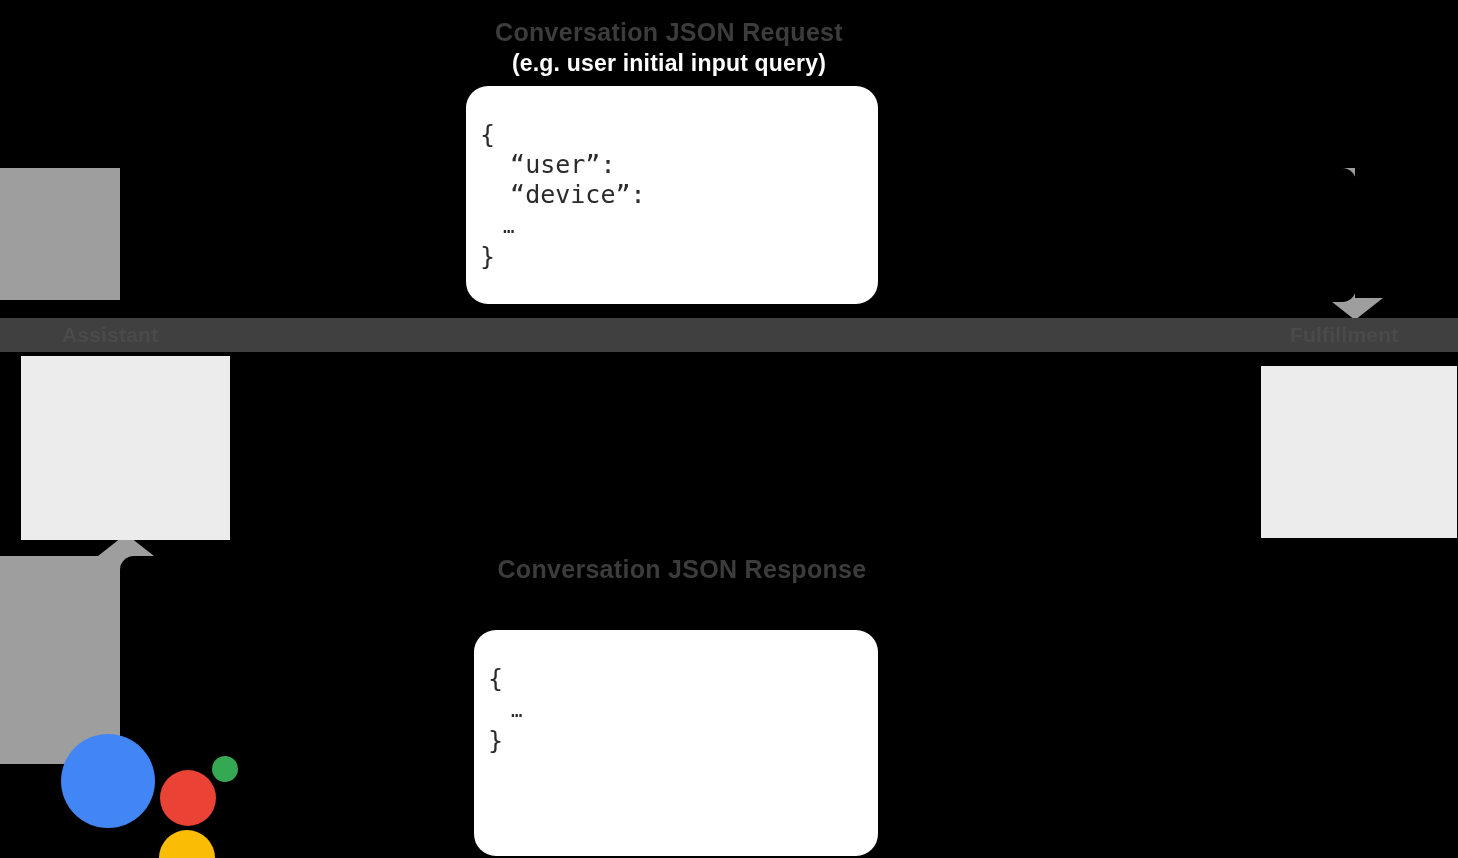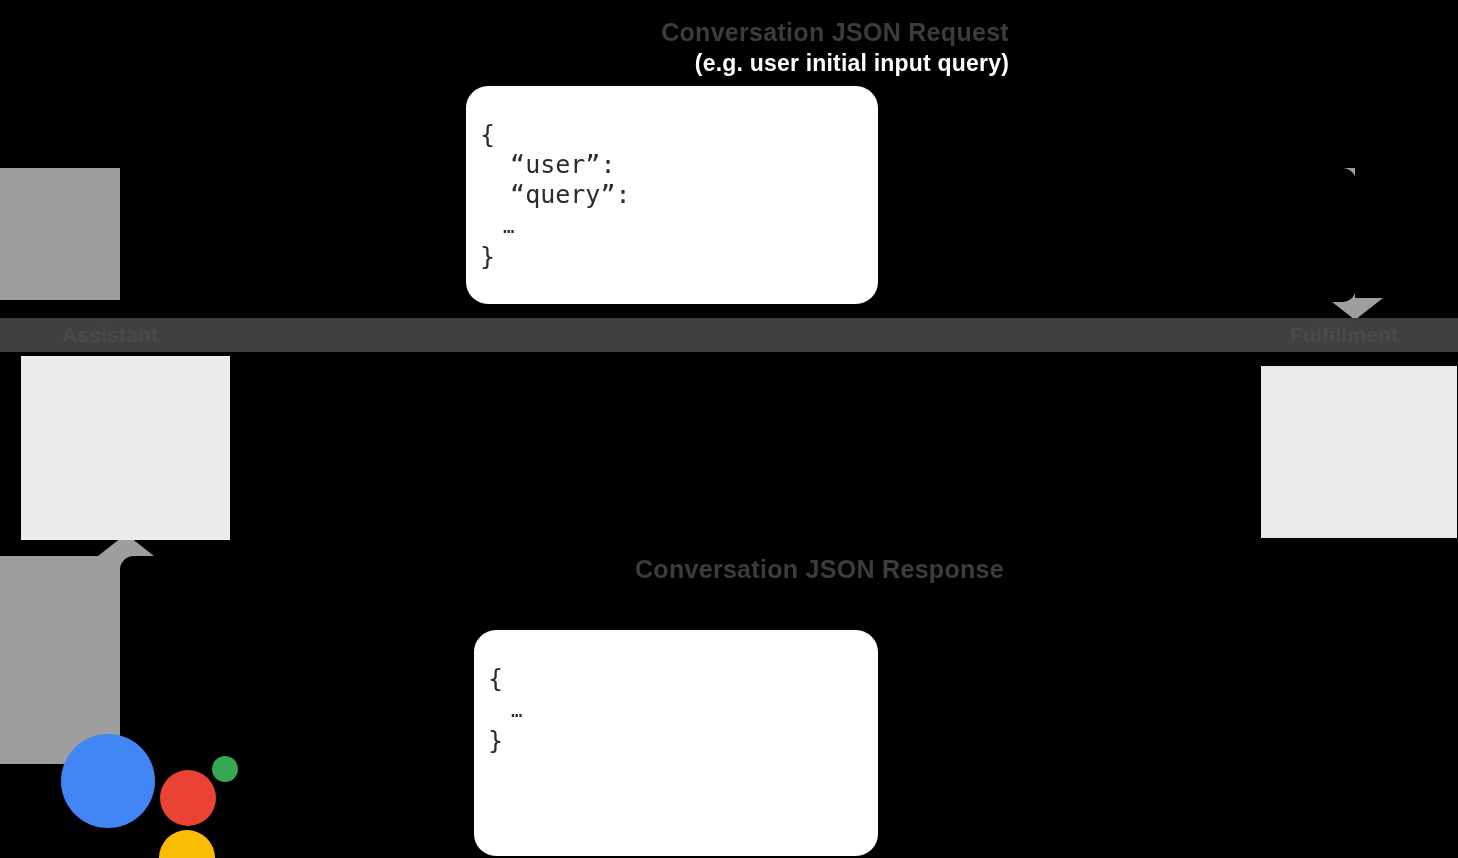--- a/index.html
+++ b/index.html
@@ -56,29 +56,29 @@
   #tile-fulfillment{ left:1261px; top:366px; width:196px; height:172px; }
 
   
   .dot{position:absolute;border-radius:50%;}
   #ga-blue  { left:40px;  top:378px; width:94px; height:94px; background:#4285F4; }
   #ga-red   { left:139px; top:414px; width:56px; height:56px; background:#EA4335; }
   #ga-yellow{ left:138px; top:474px; width:56px; height:56px; background:#FBBC05; }
   #ga-green { left:191px; top:400px; width:26px; height:26px; background:#34A853; }
 
   
-  .caption{position:absolute;text-align:right;white-space:nowrap;}
+  .caption{position:absolute;text-align:center;white-space:nowrap;}
   .caption .ttl{
     font-size:25px;font-weight:700;color:#3c3c3c;letter-spacing:.3px;line-height:32px;
   }
   .caption .sub{
     font-size:23px;font-weight:700;color:#ffffff;letter-spacing:.2px;line-height:31px;
   }
   #caption-top{ left:329px; top:16px; width:680px; }
-  #caption-bottom{ left:324px; top:553px; width:680px; }
+  #caption-bottom{ left:342px; top:553px; width:680px; }
 
   
   .json-card{
     position:absolute;background:#fff;border-radius:22px;
     box-shadow:0 2px 10px rgba(0,0,0,.35);
     font-family:"DejaVu Sans Mono","Liberation Mono",monospace;
     color:#2b2b2b;
   }
   #json-request { left:466px; top:86px;  width:412px; height:218px; }
   #json-response{ left:474px; top:630px; width:404px; height:226px; }
@@ -121,21 +121,21 @@
   </div>
 
   <div class="caption" id="caption-bottom">
     <div class="ttl">Conversation JSON Response</div>
   </div>
 
   <div class="json-card" id="json-request">
     <div class="json-body">
       <div class="json-line brace">{</div>
       <div class="json-line">  “user”:</div>
-      <div class="json-line">  “query”:</div>
+      <div class="json-line">  “device”:</div>
       <div class="json-line ell">  …</div>
       <div class="json-line brace">}</div>
     </div>
   </div>
 
   <div class="json-card" id="json-response">
     <div class="json-body">
       <div class="json-line brace">{</div>
       <div class="json-line ell">  …</div>
       <div class="json-line brace">}</div>

